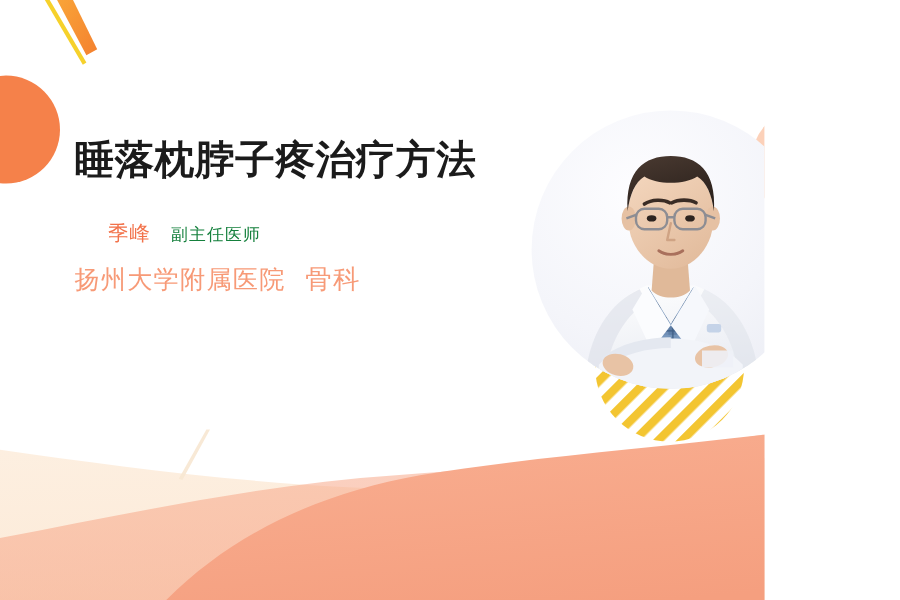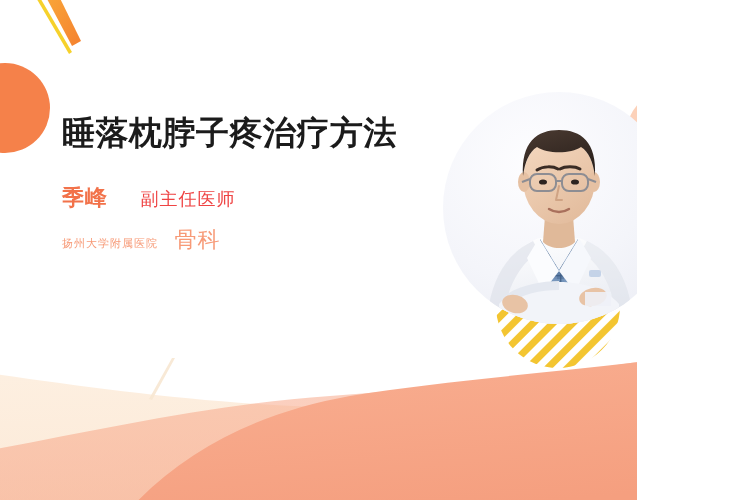--- a/index.html
+++ b/index.html
@@ -71,34 +71,35 @@
     white-space: pre-line;
   }
   .credit-row {
     margin-top: 30px;
     white-space: nowrap;
   }
   .credit-row + .credit-row {
     margin-top: 12px;
   }
   .doc-name {
-    font-size: 22px;
-    font-weight: 700;
+    font-size: 17px;
+    font-weight: 400;
     color: #f2724a;
     letter-spacing: 1px;
+    margin-left: 28px;
   }
   .doc-title {
-    font-size: 18px;
-    font-weight: 400;
-    color: #ef4444;
-    letter-spacing: 1px;
-    margin-left: 28px;
+    font-size: 14px;
+    font-weight: 400;
+    color: #15803d;
+    letter-spacing: 1px;
+    margin-left: 12px;
   }
   .doc-hospital {
-    font-size: 11px;
+    font-size: 21px;
     font-weight: 400;
     color: #f79a77;
     letter-spacing: 1px;
   }
   .doc-dept {
     font-size: 22px;
     font-weight: 400;
     color: #f79a77;
     letter-spacing: 1px;
     margin-left: 12px;

